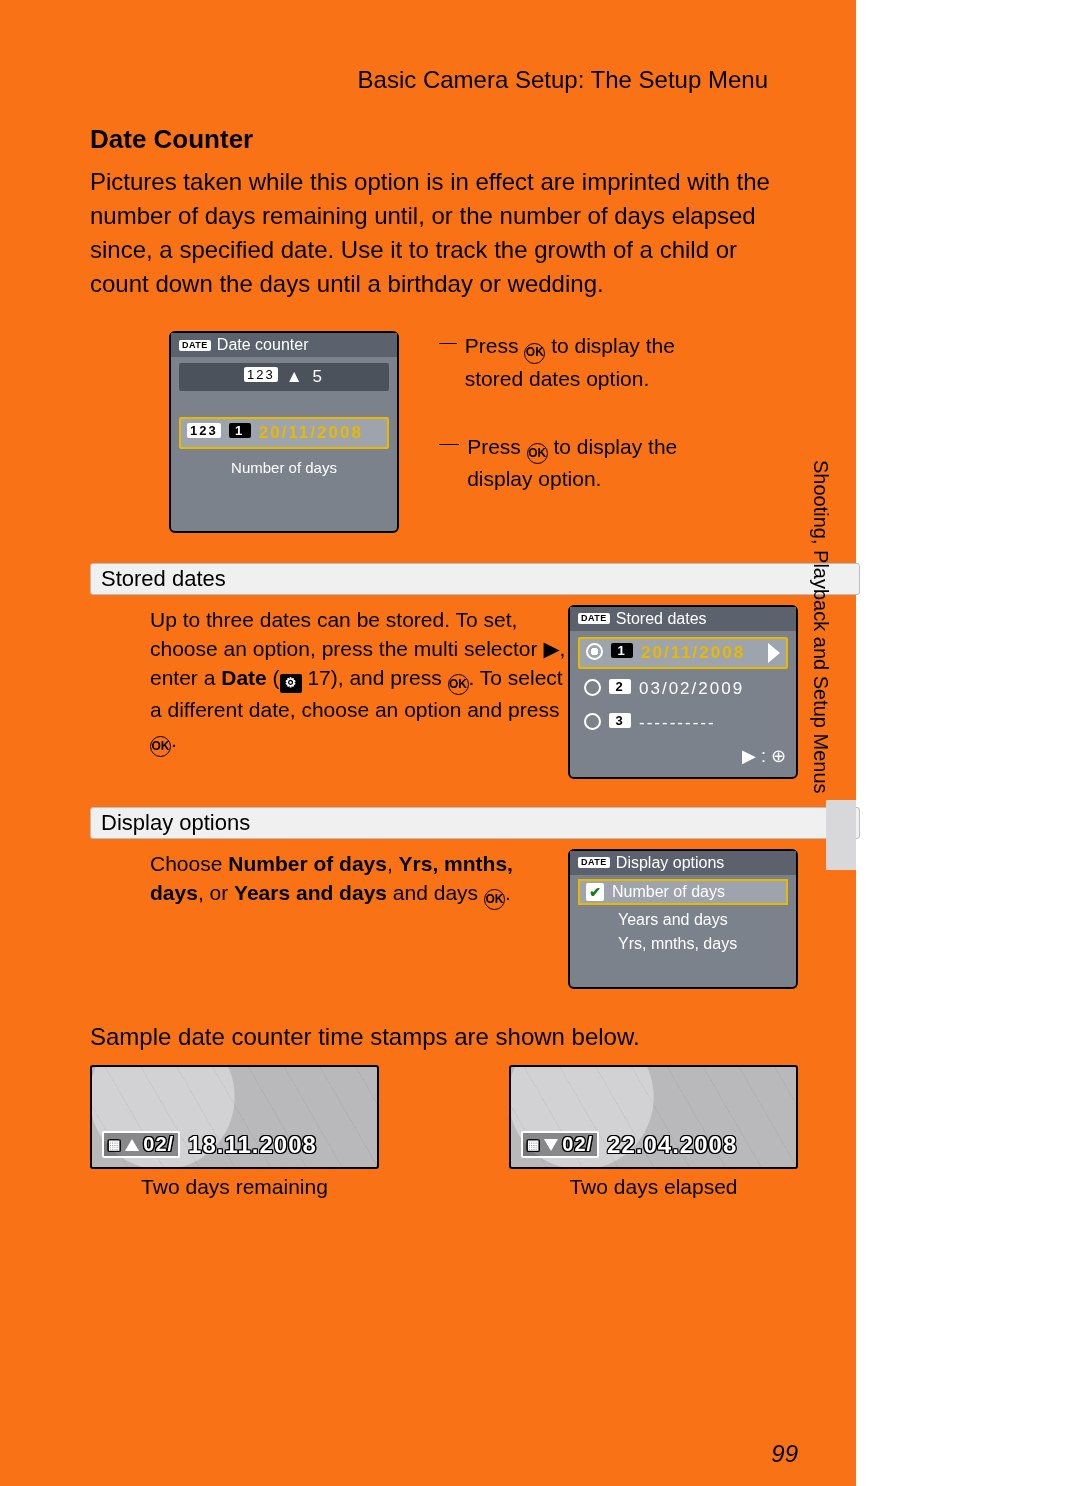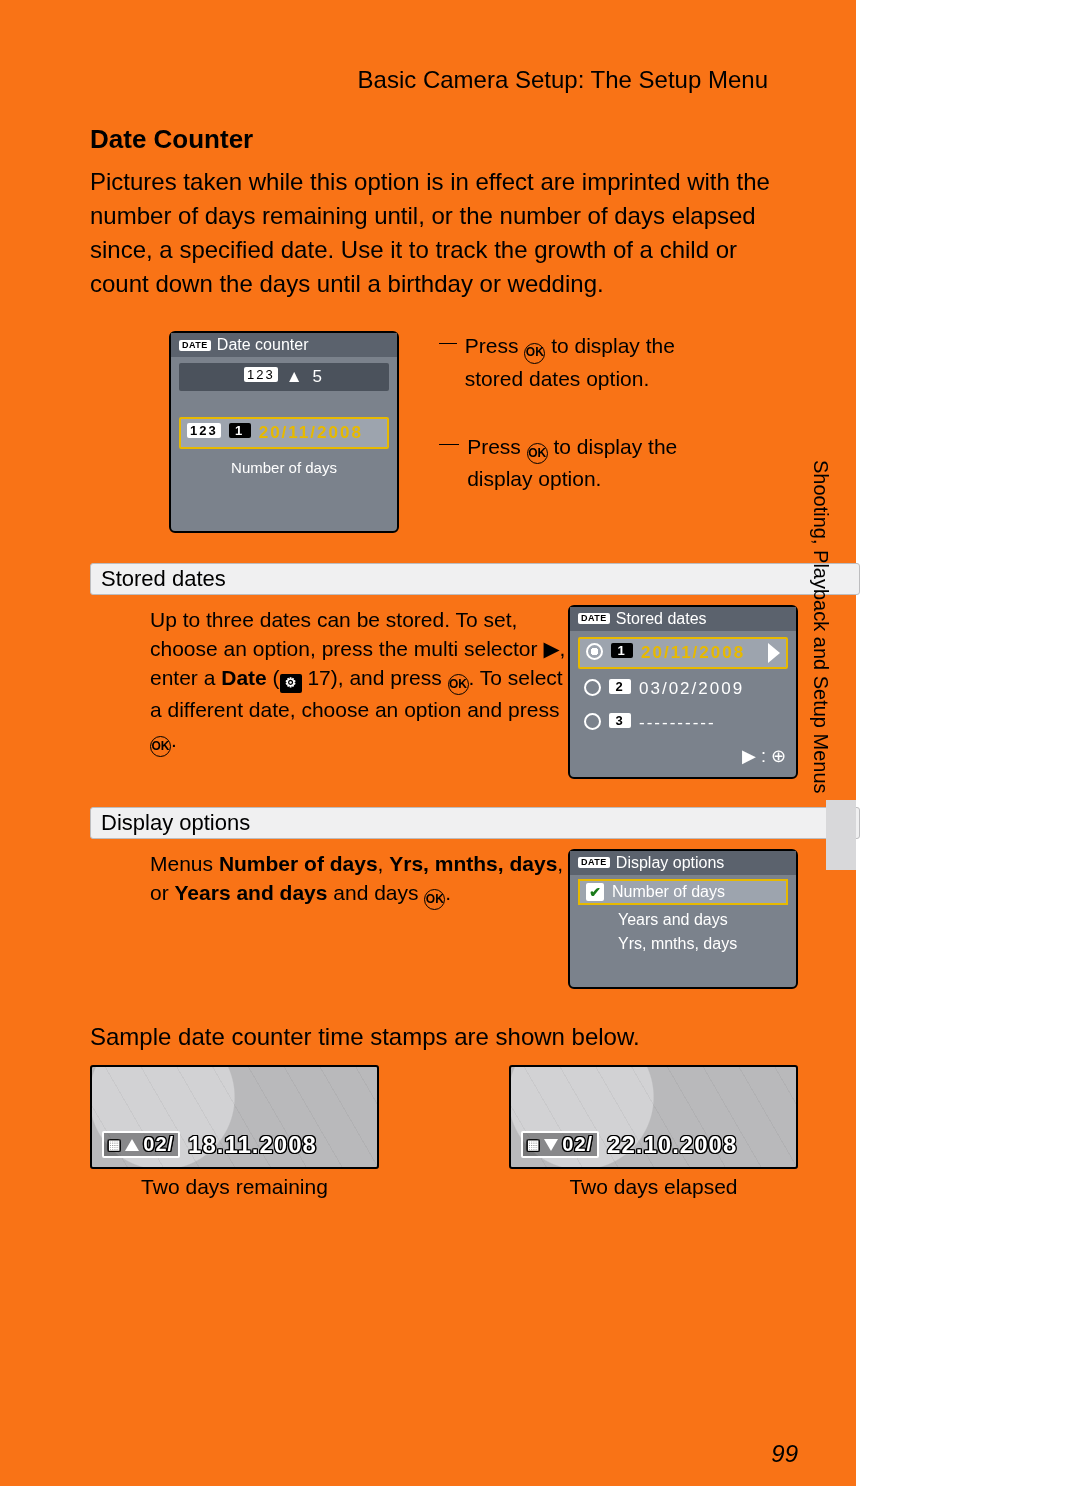--- a/index.html
+++ b/index.html
@@ -304,21 +304,21 @@
           <div class="lcd-foot">▶ : ⊕</div>
         </div>
       </div>
     </div>
   </div>
 
   <div class="sub-row">
     <div class="sub-title">Display options</div>
     <div class="sub-body">
       <div class="text">
-        <span>Menus </span><span class="bold">Number of days</span><span>, </span><span class="bold">Yrs, mnths, days</span><span>, or </span><span class="bold">Years and days</span><span> and days </span><span class="ok-symbol">OK</span>.
+        <span>Choose </span><span class="bold">Number of days</span><span>, </span><span class="bold">Yrs, mnths, days</span><span>, or </span><span class="bold">Years and days</span><span> and days </span><span class="ok-symbol">OK</span>.
       </div>
       <div class="small-lcd">
         <div class="lcd" style="padding-bottom:30px;">
           <div class="titlebar">
             <span class="date-badge">DATE</span>
             <span>Display options</span>
           </div>
           <div class="opt-row sel">
             <span class="check">✔</span>
             <span>Number of days</span>
@@ -348,21 +348,21 @@
     </div>
 
     <div class="stamp-fig">
       <div class="stamp">
         <div class="stamp-text">
           <span class="stamp-badge">
             <span style="font-size:13px;">▦</span>
             <span class="tri-down"></span>
             <span>02/</span>
           </span>
-          <span>22.10.2008</span>
+          <span>22.04.2008</span>
         </div>
       </div>
       <div class="stamp-caption">Two days elapsed</div>
     </div>
   </div>
 
   <div class="side-label">Shooting, Playback and Setup Menus</div>
   <div class="side-tab"></div>
 
   <div class="page-num">99</div>

